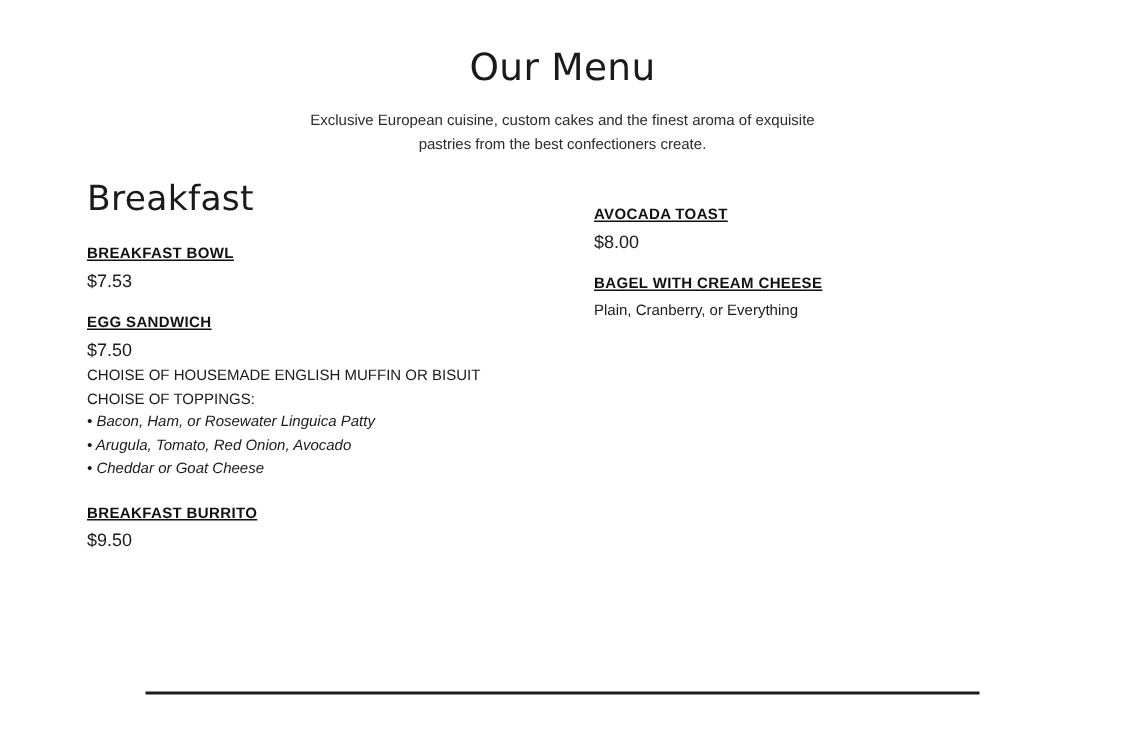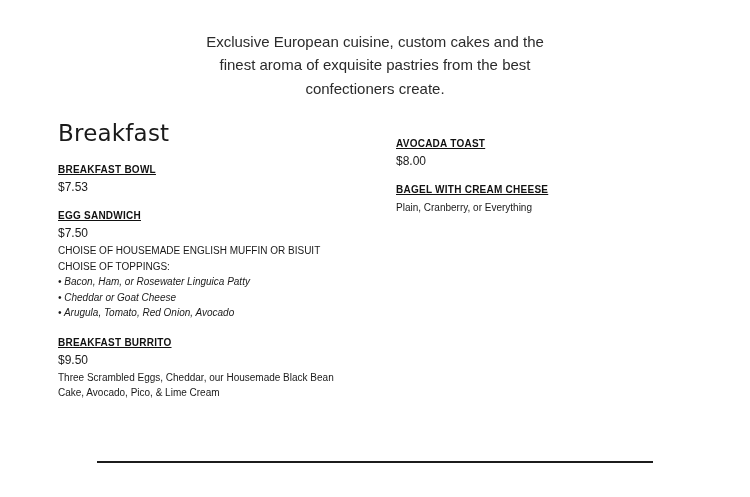--- a/index.html
+++ b/index.html
@@ -26,21 +26,21 @@
   }
   .menu-title {
     font-family: "DejaVu Sans", sans-serif;
     font-size: 25px;
     font-weight: 400;
     letter-spacing: 0.2px;
     color: #1a1a1a;
     margin: 0 0 14px 0;
   }
   .menu-subtitle {
-    font-size: 15px;
+    font-size: 10px;
     line-height: 1.55;
     color: #2b2b2b;
     max-width: 360px;
     margin: 0 auto;
     font-weight: 400;
   }
   .columns {
     position: absolute;
     top: 120px;
     left: 0;
@@ -113,48 +113,48 @@
     height: 2px;
     background: #1c1c1c;
   }
 </style>
 </head>
 <body>
 
 <div class="page">
 
   <div class="header">
+    <h1 class="menu-title">Our Menu</h1>
     <p class="menu-subtitle">Exclusive European cuisine, custom cakes and the finest aroma of exquisite pastries from the best confectioners create.</p>
   </div>
 
   <div class="columns">
 
     <div class="col-left">
       <h2 class="section-heading">Breakfast</h2>
 
       <div class="item">
         <div class="item-name">BREAKFAST BOWL</div>
         <div class="item-price">$7.53</div>
       </div>
 
       <div class="item">
         <div class="item-name">EGG SANDWICH</div>
         <div class="item-price">$7.50</div>
         <div class="item-desc">CHOISE OF HOUSEMADE ENGLISH MUFFIN OR BISUIT CHOISE OF TOPPINGS:</div>
         <ul class="item-bullets">
           <li>• Bacon, Ham, or Rosewater Linguica Patty</li>
+          <li>• Arugula, Tomato, Red Onion, Avocado</li>
           <li>• Cheddar or Goat Cheese</li>
-          <li>• Arugula, Tomato, Red Onion, Avocado</li>
         </ul>
       </div>
 
       <div class="item">
         <div class="item-name">BREAKFAST BURRITO</div>
         <div class="item-price">$9.50</div>
-        <div class="item-desc">Three Scrambled Eggs, Cheddar, our Housemade Black Bean Cake, Avocado, Pico, &amp; Lime Cream</div>
       </div>
     </div>
 
     <div class="col-right">
       <div class="item">
         <div class="item-name">AVOCADA TOAST</div>
         <div class="item-price">$8.00</div>
       </div>
 
       <div class="item">

